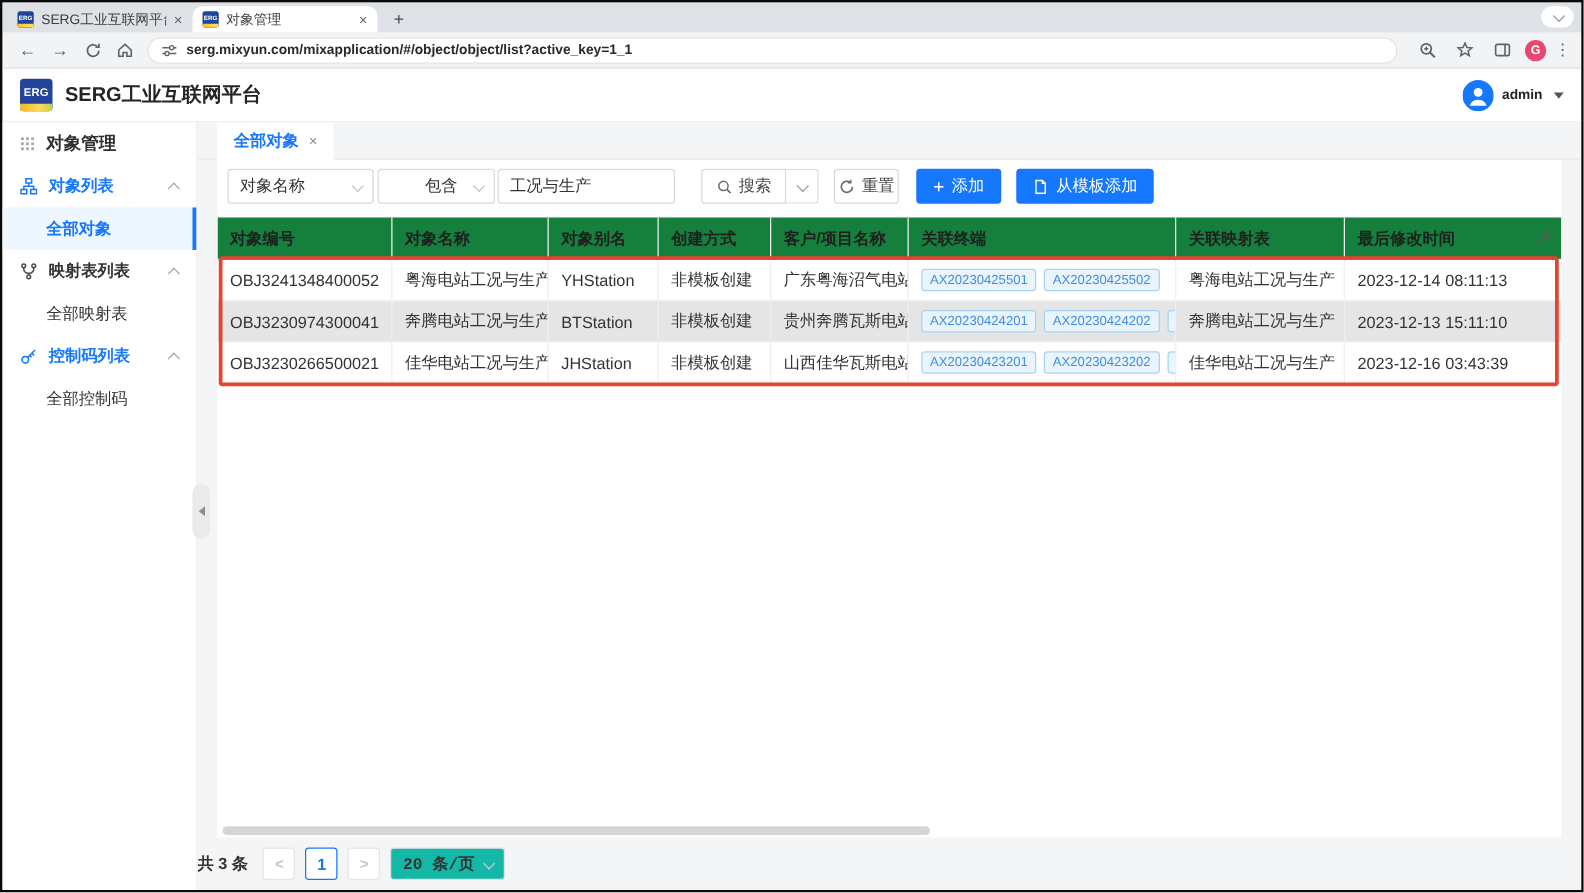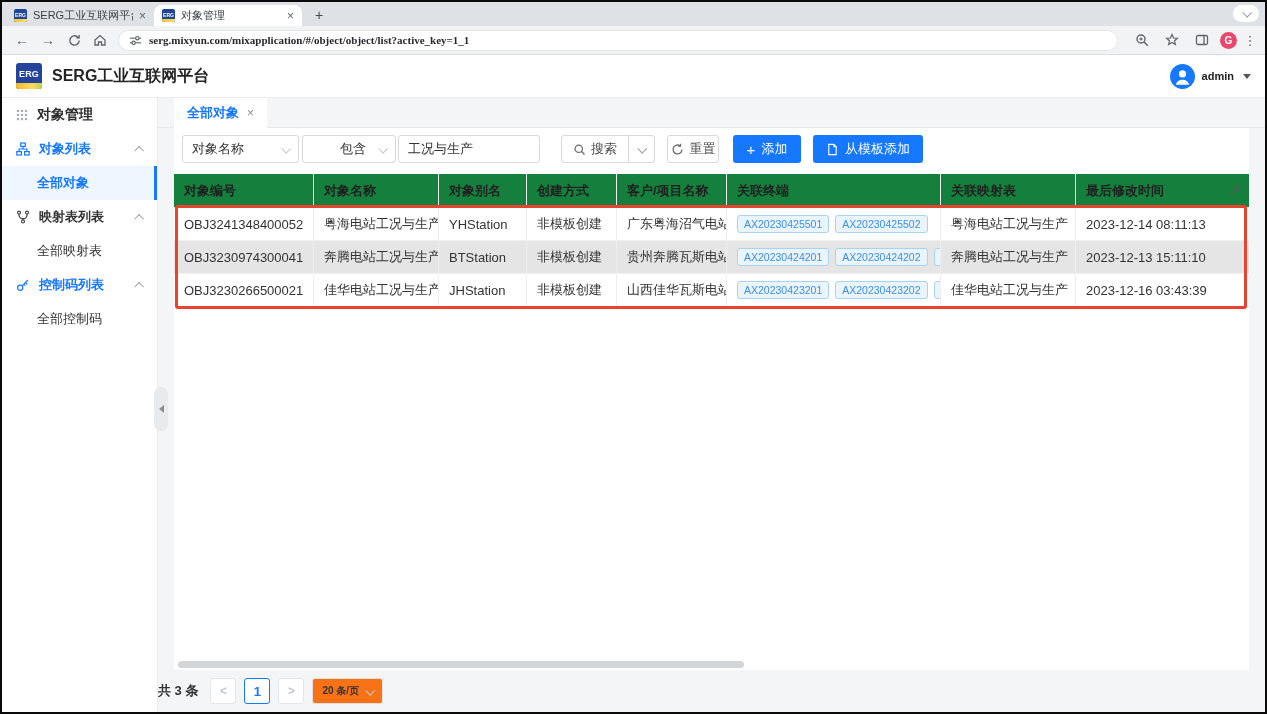--- a/index.html
+++ b/index.html
@@ -14,21 +14,21 @@
   .tab-close { color:#5f6368; font-size:12px; line-height:1; }
   .favicon { width:13px; height:13px; flex:none; border-radius:2px; background:#1e4598; color:#fff; font-size:5px; font-weight:bold; display:flex; align-items:center; justify-content:center; position:relative; overflow:hidden; }
   .favicon::after { content:""; position:absolute; left:0; right:0; bottom:0; height:3px; background:linear-gradient(90deg,#f7c325,#ffe06a); }
   .favicon span { margin-bottom:2px; }
   .newtab { width:18px; height:18px; margin:0 0 2px 8px; color:#45494d; font-size:14px; display:flex; align-items:center; justify-content:center; }
   .strip-chevron { position:absolute; right:6px; top:3px; width:26px; height:17px; background:#fff; border-radius:10px; display:flex; align-items:center; justify-content:center; }
 
   .toolbar { height:29px; background:#f1f3f4; border-bottom:1px solid #dcdee2; display:flex; align-items:center; padding:0 8px; gap:2px; }
   .nav-ic { width:24px; text-align:center; color:#5f6368; font-size:14px; display:flex; align-items:center; justify-content:center; }
   .omnibox { flex:1; height:21px; background:#fff; border:1px solid #e3e5e8; border-radius:11px; display:flex; align-items:center; padding:0 10px; gap:7px; margin:0 10px 0 4px; font-size:11px; color:#28292c; max-width:1030px; }
-  .omnibox .url { white-space:nowrap; overflow:hidden; font-weight:600;font-family:Liberation Serif, serif; }
+  .omnibox .url { white-space:nowrap; overflow:hidden; font-weight:600; }
   .tb-right { display:flex; align-items:center; gap:6px; margin-left:auto; }
   .b-avatar { width:17px; height:17px; border-radius:50%; background:#e8486e; color:#fff; font-size:10px; font-weight:bold; display:flex; align-items:center; justify-content:center; }
   .kebab { color:#5f6368; font-size:13px; width:14px; text-align:center; }
 
   
   .appheader { height:43px; border-bottom:1px solid #ebebeb; display:flex; align-items:center; padding:0 14px; background:#fff; }
   .applogo { width:26px; height:26px; border-radius:3px; background:#24449c; color:#fff; font-weight:bold; font-size:9px; display:flex; align-items:center; justify-content:center; position:relative; overflow:hidden; flex:none; }
   .applogo::after { content:""; position:absolute; left:0; right:0; bottom:0; height:6px; background:linear-gradient(90deg,#f2b824,#ffd95e 60%,#bcd24a); }
   .applogo span { margin-bottom:5px; letter-spacing:.2px; }
   .apptitle { font-size:16px; font-weight:700; color:#242424; margin-left:10px; }
@@ -84,21 +84,21 @@
   .th.c7 { justify-content:space-between; }
   .tag { background:#e9f4fd; border:1px solid #a9d3f3; color:#3d8fe3; border-radius:3px; padding:2px 6px; font-size:10.5px; margin-right:6px; flex:none; }
 
   .red-annot { position:absolute; left:1px; right:2px; top:77px; height:104px; border:3px solid #e84230; border-radius:3px; pointer-events:none; z-index:4; }
   .hscroll { position:absolute; left:4px; bottom:2px; width:566px; height:7px; background:#d4d5d7; border-radius:4px; }
 
   .pagerow { height:42px; display:flex; align-items:center; padding-right:17px; gap:8px; font-size:13px; color:#333; }
   .total { font-weight:700; margin-right:4px; }
   .pgbtn { width:26px; height:26px; border:1px solid #e4e5e7; background:#fff; border-radius:3px; display:flex; align-items:center; justify-content:center; color:#c3c6cb; font-size:12px; font-weight:700; }
   .pgcur { width:26px; height:26px; border:1px solid #1677ff; color:#1677ff; background:#fff; border-radius:3px; display:flex; align-items:center; justify-content:center; font-weight:700; }
-  .pgsize { height:26px; border:1px solid #dcdfe3; background:#f97316; border-radius:3px; display:flex; align-items:center; padding:0 9px; gap:7px; font-size:10px; font-weight:700; color:#333; }
+  .pgsize { height:26px; border:1px solid #dcdfe3; background:#14b8a6; border-radius:3px; display:flex; align-items:center; padding:0 9px; gap:7px; font-size:13px; font-weight:700; color:#333;font-family:Liberation Mono, monospace; }
   .pgsize .chev { border-color:#c4c8cd; }
 
   svg { display:block; }
 </style>
 </head>
 <body>
 
 <div class="screen">
 
   <div class="tabstrip">

